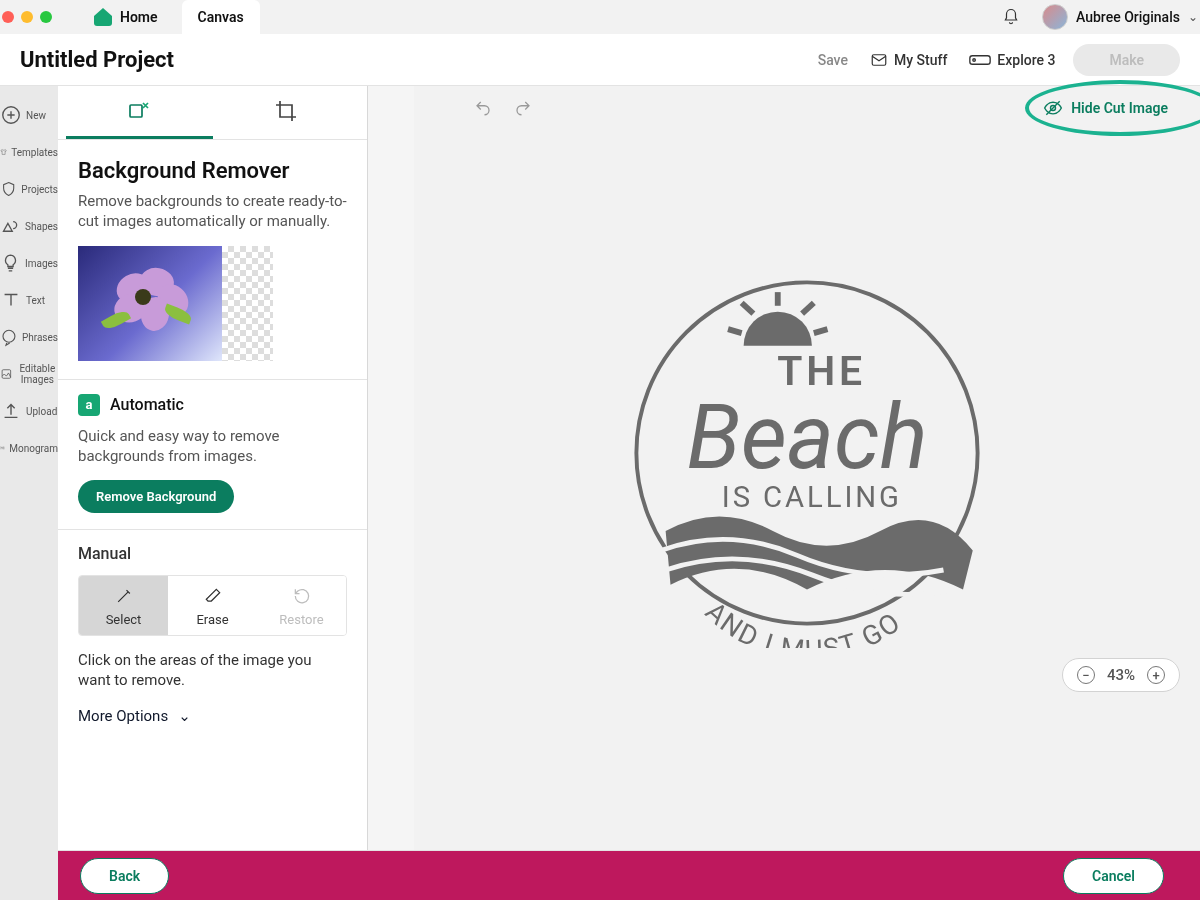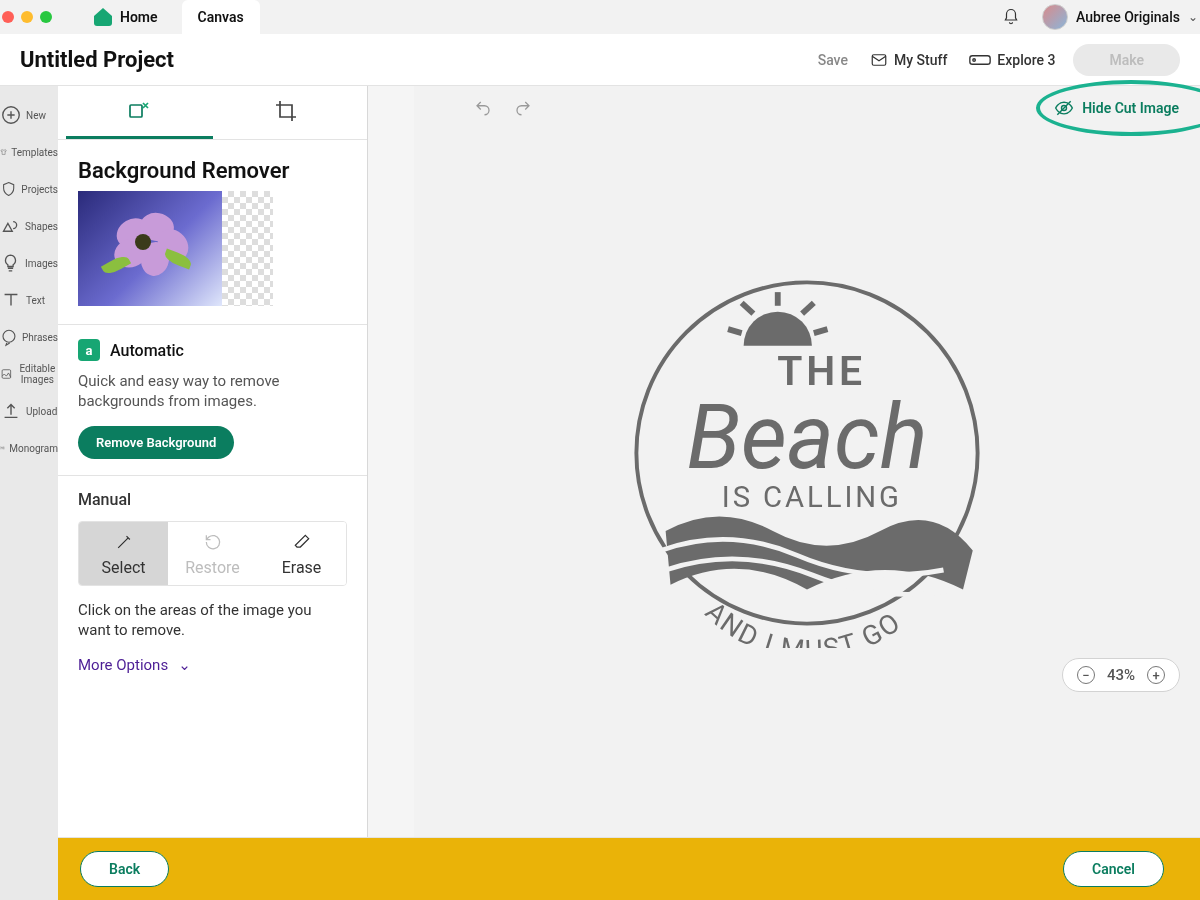--- a/index.html
+++ b/index.html
@@ -51,41 +51,41 @@
 .flower-card .l1{left:86px;top:62px;transform:rotate(20deg)} .flower-card .l2{left:24px;top:68px;transform:rotate(-30deg)}
 
 .divider{height:1px;background:#e3e3e3;margin:0 -20px 14px;}
 .sect-title{display:flex;align-items:center;gap:10px;font-size:16px;font-weight:500;color:#111;margin-bottom:10px;}
 .sect-title .badge{width:22px;height:22px;background:#17a673;color:#fff;border-radius:4px;display:flex;align-items:center;justify-content:center;font-size:13px;font-weight:700;}
 .sect-desc{font-size:15px;color:#555;line-height:1.35;margin-bottom:14px;}
 .primary-btn{background:#0b7d5f;color:#fff;border:none;padding:9px 18px;border-radius:20px;font-size:13px;font-weight:600;cursor:pointer;margin-bottom:16px;text-align:center;}
 
 .manual-title{font-size:16px;font-weight:500;margin-bottom:12px;}
 .tool-row{display:flex;border:1px solid #e3e3e3;border-radius:4px;overflow:hidden;margin-bottom:14px;}
-.tool-row .tool{flex:1;display:flex;flex-direction:column;align-items:center;gap:6px;padding:10px 0 8px;font-size:16px;color:#333;background:#fff;cursor:pointer;}
+.tool-row .tool{flex:1;display:flex;flex-direction:column;align-items:center;gap:6px;padding:10px 0 8px;font-size:13px;color:#333;background:#fff;cursor:pointer;}
 .tool-row .tool.active{background:#d6d6d6;}
 .tool-row .tool.disabled{color:#bdbdbd;}
 .tool svg{width:20px;height:20px;}
 .note{font-size:15px;color:#333;line-height:1.35;margin-bottom:16px;}
-.more-opt{display:flex;align-items:flex-start;gap:10px;font-size:15px;color:#4c1d95;cursor:pointer;}
+.more-opt{display:flex;align-items:flex-start;gap:10px;font-size:15px;color:#0f172a;cursor:pointer;}
 
 
 .canvas{position:absolute;left:414px;right:0;top:86px;bottom:50px;background:#f2f2f2;}
-.canvas-top{display:flex;align-items:center;padding:12px 21px 0 60px;justify-content:flex-end;}
+.canvas-top{display:flex;align-items:center;padding:12px 32px 0 60px;justify-content:flex-end;}
 .canvas-top .undoredo{display:flex;gap:22px;color:#999;}
 .canvas-top .undoredo svg{width:18px;height:18px;stroke:#999;}
 .canvas-top .spacer{flex:1}
 .hide-cut{display:flex;align-items:center;gap:8px;color:#0b7d5f;font-size:14px;font-weight:600;position:relative;}
 .hide-cut-circle{position:absolute;left:-18px;top:-18px;width:190px;height:56px;border:4px solid #1bb290;border-radius:50%;pointer-events:none;}
 .artwork{position:absolute;left:50%;top:48%;transform:translate(-50%,-50%);width:390px;height:390px;}
 .zoom{position:absolute;right:20px;bottom:158px;background:#fff;border:1px solid #d3d3d3;border-radius:20px;padding:7px 14px;display:flex;align-items:center;gap:12px;font-size:15px;font-weight:500;color:#555;}
 .zoom .zbtn{width:18px;height:18px;border:1.4px solid #777;border-radius:50%;display:flex;align-items:center;justify-content:center;font-size:13px;line-height:1;cursor:pointer;}
 
 
-.footer{position:absolute;left:58px;right:0;bottom:0;height:63px;background:#eab308;border-top:1px solid #e3e3e3;display:flex;align-items:center;padding:4px 22px;}
+.footer{position:absolute;left:58px;right:0;bottom:0;height:50px;background:#be185d;border-top:1px solid #e3e3e3;display:flex;align-items:center;padding:4px 22px;}
 .footer .fbtn{border-radius:22px;padding:9px 28px;font-size:14px;font-weight:600;cursor:pointer;}
 .footer .back{border:1.5px solid #0b7d5f;color:#0b7d5f;background:#fff;}
 .footer .spacer{flex:1}
 .footer .cancel{border:1.5px solid #0b7d5f;color:#0b7d5f;background:#fff;margin-right:14px;}
 .footer .apply{background:#0b7d5f;color:#fff;border:none;}
 svg{display:block}
 </style>
 </head>
 <body>
 
@@ -212,20 +212,21 @@
         </svg>
     </div>
     <div class="ptab">
       <svg viewBox="0 0 24 24" fill="none" stroke="#444" stroke-width="1.7">
           <path d="M6 2v16h16M2 6h16v16"></path>
         </svg>
     </div>
   </div>
   <div class="panel-body">
     <h2>Background Remover</h2>
+    <div class="desc">Remove backgrounds to create ready-to-cut images automatically or manually.</div>
     <div class="flower-card">
       <div class="left">
         <div class="petal p1"></div>
           <div class="petal p2"></div>
           <div class="petal p3"></div>
           <div class="petal p4"></div>
           <div class="petal p5"></div>
         <div class="center"></div>
           <div class="leaf l1"></div>
           <div class="leaf l2"></div>
@@ -241,31 +242,31 @@
     <button class="primary-btn"><span>Remove Background</span></button>
     <div class="divider"></div>
     <div class="manual-title">Manual</div>
     <div class="tool-row">
       <div class="tool active">
         <svg viewBox="0 0 24 24" fill="none" stroke="#333" stroke-width="1.5">
             <path d="M5 19L17 7M15 5l4 4M6 6v0M10 3v0M3 11v0"></path>
           </svg>
         <span>Select</span>
       </div>
+      <div class="tool">
+        <svg viewBox="0 0 24 24" fill="none" stroke="#333" stroke-width="1.5">
+            <path d="M16 4l4 4-10 10H6l-2-2z"></path>
+          </svg>
+        <span>Erase</span>
+      </div>
       <div class="tool disabled">
         <svg viewBox="0 0 24 24" fill="none" stroke="#bdbdbd" stroke-width="1.5">
             <path d="M4 12a8 8 0 1 0 3-6L4 9M4 4v5h5"></path>
           </svg>
         <span>Restore</span>
-      </div>
-      <div class="tool">
-        <svg viewBox="0 0 24 24" fill="none" stroke="#333" stroke-width="1.5">
-            <path d="M16 4l4 4-10 10H6l-2-2z"></path>
-          </svg>
-        <span>Erase</span>
       </div>
     </div>
     <div class="note">Click on the areas of the image you want to remove.</div>
     <div class="more-opt">
       <span>More Options</span>
       <span>⌄</span>
     </div>
   </div>
 </div>
 

